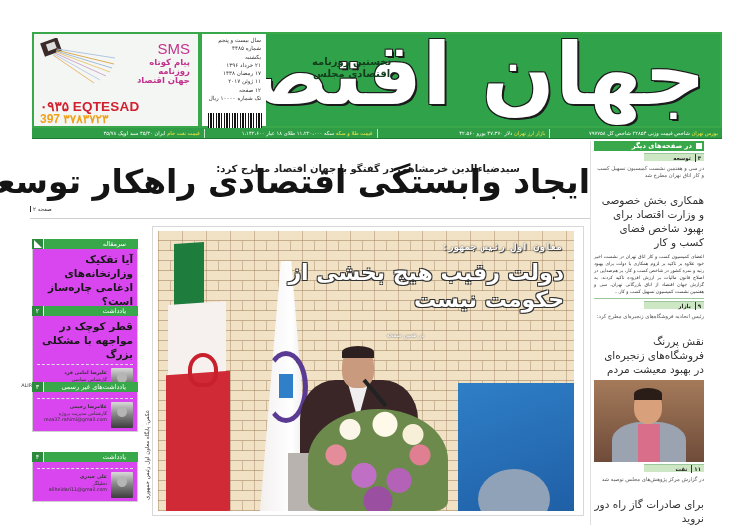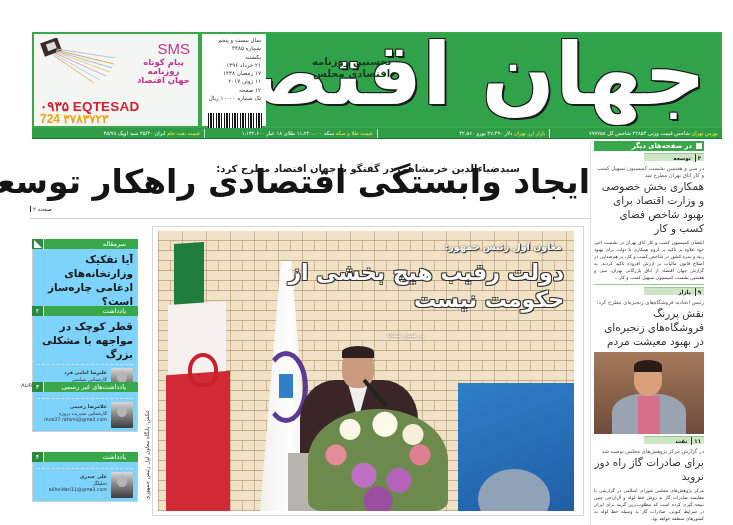--- a/index.html
+++ b/index.html
@@ -6,21 +6,21 @@
   html, body { width: 733px; height: 525px; overflow: hidden; background: #ffffff; }
   body { font-family: "DejaVu Sans", sans-serif; color: #1a1a1a; position: relative; direction: rtl; }
 
   .page { position: absolute; left: 0; top: 0; width: 733px; height: 525px; background: #fff; }
 
   
   .masthead { position: absolute; left: 32px; top: 32px; width: 690px; height: 96px; border: 2px solid #38a84b; background: #ffffff; }
   .ad-box { position: absolute; left: 0; top: 0; width: 168px; height: 92px; background: #f4f6f4; border-right: 4px solid #38a84b; overflow: hidden; direction: ltr; }
   .ad-cable { position: absolute; left: 4px; top: 4px; width: 78px; height: 46px; }
   .ad-sms { position: absolute; right: 8px; top: 6px; color: #c2338d; font-family: "Liberation Sans", sans-serif; font-size: 15px; }
-  .ad-lines { position: absolute; right: 8px; top: 24px; text-align: center; color: #c2338d; font-size: 8.5px; line-height: 9px; font-weight: bold; direction: rtl; }
+  .ad-lines { position: absolute; right: 8px; top: 24px; text-align: right; color: #c2338d; font-size: 8.5px; line-height: 9px; font-weight: bold; direction: rtl; }
   .ad-phone1 { position: absolute; left: 6px; top: 64px; color: #d3202e; font-family: "Liberation Sans", sans-serif; font-size: 13.5px; font-weight: bold; letter-spacing: 0.2px; }
   .ad-phone2 { position: absolute; left: 6px; top: 78px; color: #f0a11c; font-family: "Liberation Sans", sans-serif; font-size: 12px; font-weight: bold; letter-spacing: 1.6px; }
 
   .issue-box { position: absolute; left: 172px; top: 0; width: 58px; height: 92px; background: #fff; padding: 2px 3px; text-align: right; }
   .issue-line { font-size: 5.6px; line-height: 8.3px; color: #333; white-space: nowrap; }
   .barcode { position: absolute; left: 2px; bottom: -3px; width: 54px; height: 16px;
     background: repeating-linear-gradient(90deg, #111 0 1px, #fff 1px 2px, #111 2px 4px, #fff 4px 5px, #111 5px 6px, #fff 6px 8px); }
   .barcode-num { position: absolute; left: 2px; bottom: -10px; width: 54px; font-size: 5px; text-align: center; color: #111; background: #fff; font-family: "DejaVu Sans Mono", monospace; }
 
   .logo-area { position: absolute; left: 232px; top: 0; width: 454px; height: 92px; background: #30a24a; overflow: hidden; }
@@ -39,21 +39,21 @@
   .headline { position: absolute; left: 34px; top: 162px; width: 556px; text-align: center; font-size: 33px; font-weight: bold; color: #141414; letter-spacing: -1px; line-height: 40px; white-space: nowrap; }
   .page-ref { position: absolute; left: 30px; top: 206px; font-size: 5.5px; border-left: 1px solid #333; padding-left: 2px; color: #333; }
   .rule { position: absolute; left: 30px; top: 218px; width: 560px; height: 1px; background: #cfcfcf; }
 
   
   .left-col { position: absolute; left: 32px; top: 224px; width: 106px; height: 300px; }
   .op-block { position: absolute; left: 0; width: 106px; }
   .op-head { height: 10px; background: #38a84b; color: #fff; font-size: 6.5px; line-height: 10px; padding-right: 12px; position: relative; }
   .op-num { position: absolute; left: 0; top: 0; width: 12px; height: 10px; background: #2b8a3b; color: #fff; font-size: 6.5px; text-align: center; line-height: 10px; border-right: 1px solid #fff; }
   .op-corner { position: absolute; left: 2px; top: 1px; width: 0; height: 0; border-left: 8px solid #fff; border-top: 8px solid transparent; }
-  .op-body { border: 1px solid #cfcfcf; border-top: none; background: #7dd3fc; padding: 3px 4px; position: relative; }
+  .op-body { border: 1px solid #cfcfcf; border-top: none; background: #d946ef; padding: 3px 4px; position: relative; }
   .op-title { font-size: 10.5px; font-weight: bold; line-height: 14px; text-align: right; color: #181818; }
   .op-author-row { position: relative; height: 30px; margin-top: 3px; border-top: 1px dashed #ddd; }
   .op-photo { position: absolute; right: 0; top: 3px; width: 22px; height: 26px; background: linear-gradient(180deg, #d9d9d9 0%, #8a8a8a 45%, #3c3c3c 100%); border-radius: 1px; }
   .op-photo::before { content: ""; position: absolute; left: 6px; top: 4px; width: 10px; height: 11px; border-radius: 50%; background: #b5b5b5; }
   .op-author { position: absolute; right: 26px; top: 5px; font-size: 4.8px; line-height: 6.5px; text-align: right; color: #333; white-space: nowrap; }
   .op-author .name { font-weight: bold; }
 
   
   .photo { position: absolute; left: 158px; top: 231px; width: 416px; height: 280px; overflow: hidden; background: #e9d6b6; }
   .bricks { position: absolute; inset: 0;
@@ -88,37 +88,37 @@
       radial-gradient(circle at 75% 25%, #f7efd8 0 10px, transparent 11px),
       radial-gradient(circle at 20% 45%, #e48c9a 0 10px, transparent 11px),
       radial-gradient(circle at 80% 45%, #e07f92 0 10px, transparent 11px),
       radial-gradient(circle at 40% 65%, #c070c4 0 12px, transparent 13px),
       radial-gradient(circle at 65% 70%, #b462b8 0 12px, transparent 13px),
       radial-gradient(circle at 50% 90%, #9a4fa0 0 14px, transparent 15px),
       #6b8a4c; }
   .blue-banner { position: absolute; left: 300px; top: 152px; width: 116px; height: 128px; background: linear-gradient(160deg, #2f7fc7, #1f5fa6); }
   .blue-emblem { position: absolute; left: 320px; top: 238px; width: 72px; height: 60px; border-radius: 50%; background: #8fa2b8; }
 
-  .photo-kicker { position: absolute; right: 12px; top: 10px; font-size: 9.5px; font-weight: bold; color: #fff; text-shadow: 0 0 2px #333, 1px 1px 1px #333; }
+  .photo-kicker { position: absolute; right: 12px; top: 10px; font-size: 9.5px; font-weight: bold; color: #fff; text-shadow: 0 0 2px #333, 1px 1px 1px #333; font-family: Liberation Mono, monospace; }
   .photo-title { position: absolute; right: 10px; top: 28px; width: 300px; text-align: right; font-size: 22px; font-weight: bold; line-height: 27px; color: #fff;
     text-shadow: 1px 1px 0 #333, -1px -1px 0 #333, 1px -1px 0 #333, -1px 1px 0 #333; }
   .photo-ref { position: absolute; right: 150px; top: 100px; font-size: 6px; color: #fff; text-shadow: 0 0 2px #333; }
 
   .photo-credit { position: absolute; left: 144px; top: 410px; width: 10px; height: 110px; writing-mode: vertical-rl; transform: rotate(180deg); font-size: 5.5px; color: #333; white-space: nowrap; }
   .photo-frame { position: absolute; left: 152px; top: 226px; width: 432px; height: 290px; border: 1px solid #d8d8d8; background: transparent; pointer-events: none; }
 
   
   .right-col { position: absolute; left: 594px; top: 141px; width: 110px; height: 384px; }
   .rc-head { height: 10px; background: #38a84b; color: #fff; font-size: 6.8px; line-height: 10px; padding-right: 12px; position: relative; font-weight: bold; }
   .rc-head-box { position: absolute; right: 2px; top: 2px; width: 6px; height: 6px; background: #fff; }
   .rc-section { position: relative; margin-top: 2px; }
   .rc-tag { height: 8px; background: #cde7c4; font-size: 5.5px; line-height: 8px; padding-right: 3px; text-align: right; width: 60px; margin-right: 0; margin-left: auto; color: #1b1b1b; font-weight: bold; border-top: 1px solid #9bc79a; }
   .rc-tag .num { display: inline-block; border-left: 1px solid #333; padding-left: 2px; margin-left: 2px; }
   .rc-kick { font-size: 5.3px; line-height: 7px; color: #555; text-align: right; margin-top: 4px; }
-  .rc-title { font-size: 10.5px; line-height: 14px; color: #333; text-align: right; margin-top: 0; }
+  .rc-title { font-size: 10.5px; line-height: 14px; color: #333; text-align: right; margin-top: 14px; }
   .rc-body { font-size: 4.6px; line-height: 7.1px; color: #333; text-align: justify; margin-top: 4px; }
   .rc-photo { position: relative; height: 82px; margin-top: 4px; background: linear-gradient(180deg, #a47a5a 0%, #6f4b3a 100%); overflow: hidden; }
   .rc-photo .face { position: absolute; left: 40px; top: 10px; width: 28px; height: 34px; border-radius: 45%; background: #d9a07c; }
   .rc-photo .hair { position: absolute; left: 40px; top: 8px; width: 28px; height: 12px; border-radius: 50% 50% 0 0; background: #2a1d18; }
   .rc-photo .suit { position: absolute; left: 18px; top: 42px; width: 74px; height: 46px; border-radius: 40% 40% 0 0; background: #9aa3af; }
   .rc-photo .shirt { position: absolute; left: 44px; top: 44px; width: 22px; height: 40px; background: #d96e8a; }
   .rc-divider { height: 1px; background: #9bc79a; margin-top: 2px; }
 
   .vline { position: absolute; left: 590px; top: 141px; width: 1px; height: 384px; background: #e0e0e0; }
 </style>
@@ -142,21 +142,21 @@
           <line x1="19" y1="11" x2="77" y2="20" stroke="#a9c0e0"></line>
         </g>
       </svg>
       <div class="ad-sms">SMS</div>
       <div class="ad-lines">
         <div>پیام کوتاه</div>
         <div>روزنامه</div>
         <div>جهان اقتصاد</div>
       </div>
       <div class="ad-phone1">۰۹۳۵ EQTESAD</div>
-      <div class="ad-phone2">724 ۳۷۸۳۷۲۳</div>
+      <div class="ad-phone2">397 ۳۷۸۳۷۲۳</div>
     </div>
 
     <div class="issue-box">
       <div class="issue-line">سال بیست و پنجم</div>
       <div class="issue-line">شماره ۴۴۸۵</div>
       <div class="issue-line">یکشنبه</div>
       <div class="issue-line">۲۱ خرداد ۱۳۹۶</div>
       <div class="issue-line">۱۷ رمضان ۱۴۳۸</div>
       <div class="issue-line">۱۱ ژوئن ۲۰۱۷</div>
       <div class="issue-line">۱۲ صفحه</div>

